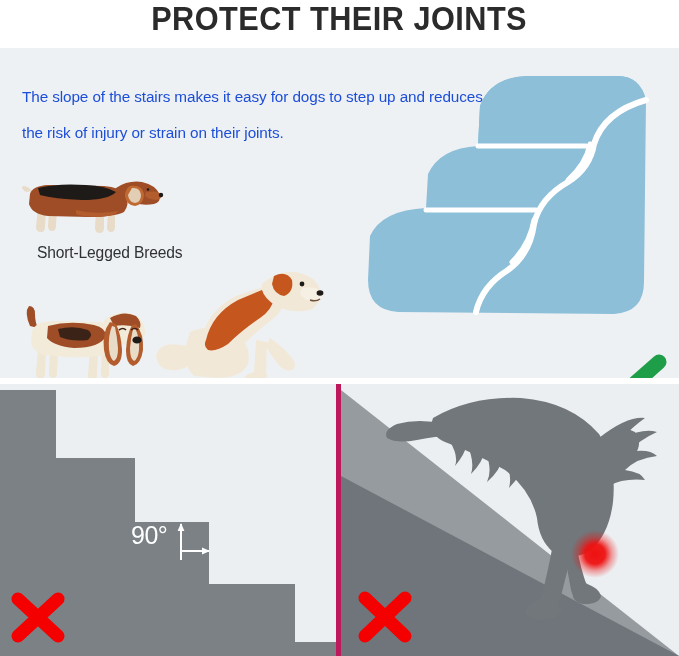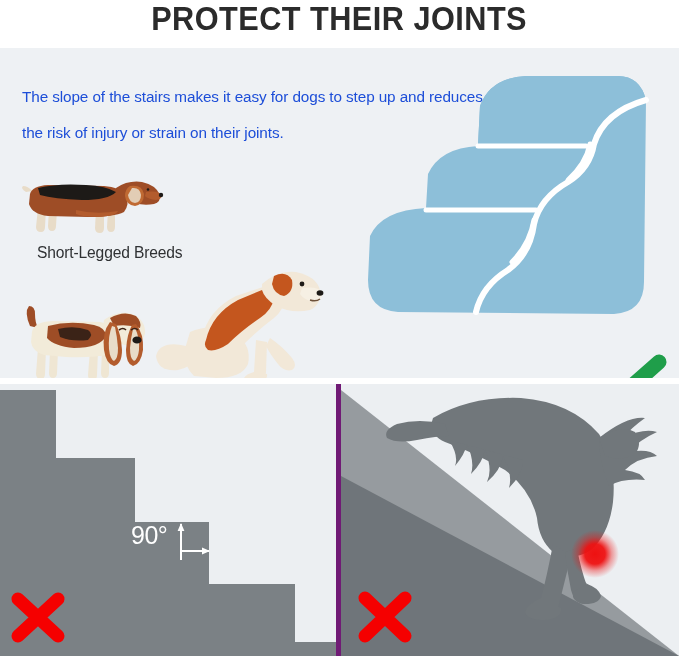--- a/index.html
+++ b/index.html
@@ -56,21 +56,21 @@
 
   
   #panel-gap{
     position:absolute; left:0; top:378px; width:679px; height:6px;
     background:#ffffff;
   }
 
   
   #bottom-row{
     position:absolute; left:0; top:384px; width:679px; height:272px;
-    background:#701a75;
+    background:#be185d;
   }
   #panel-stairs-bad{
     position:absolute; left:0; top:0; width:336px; height:272px;
     background:#eceff2; overflow:hidden;
   }
   #panel-ramp-bad{
     position:absolute; left:341px; top:0; width:338px; height:272px;
     background:#eceff2; overflow:hidden;
   }
   .svg-fill{ position:absolute; left:0; top:0; width:100%; height:100%; }

